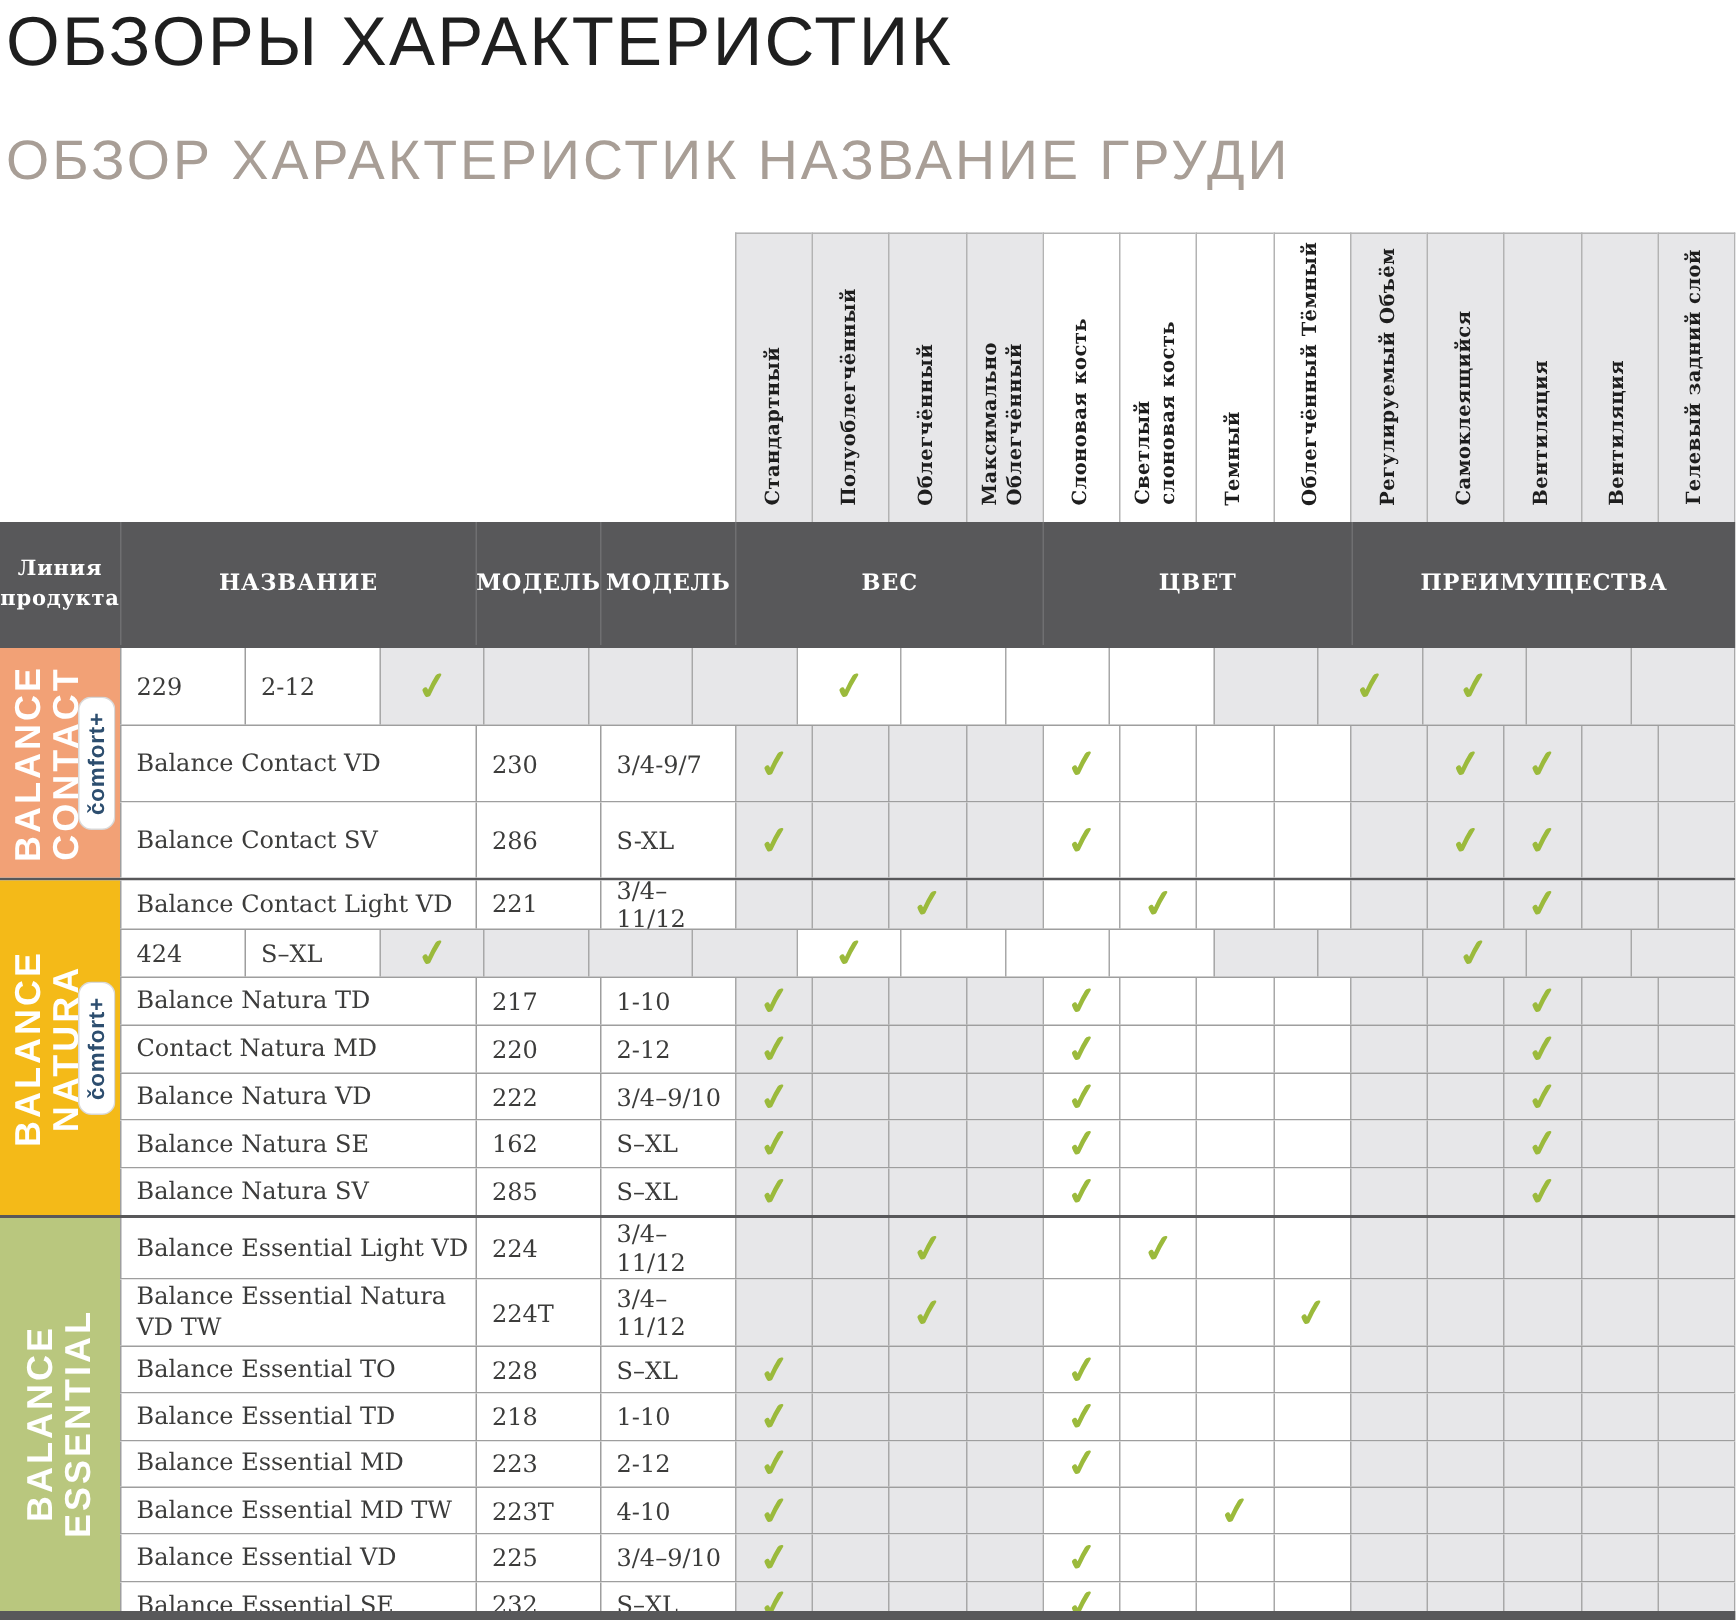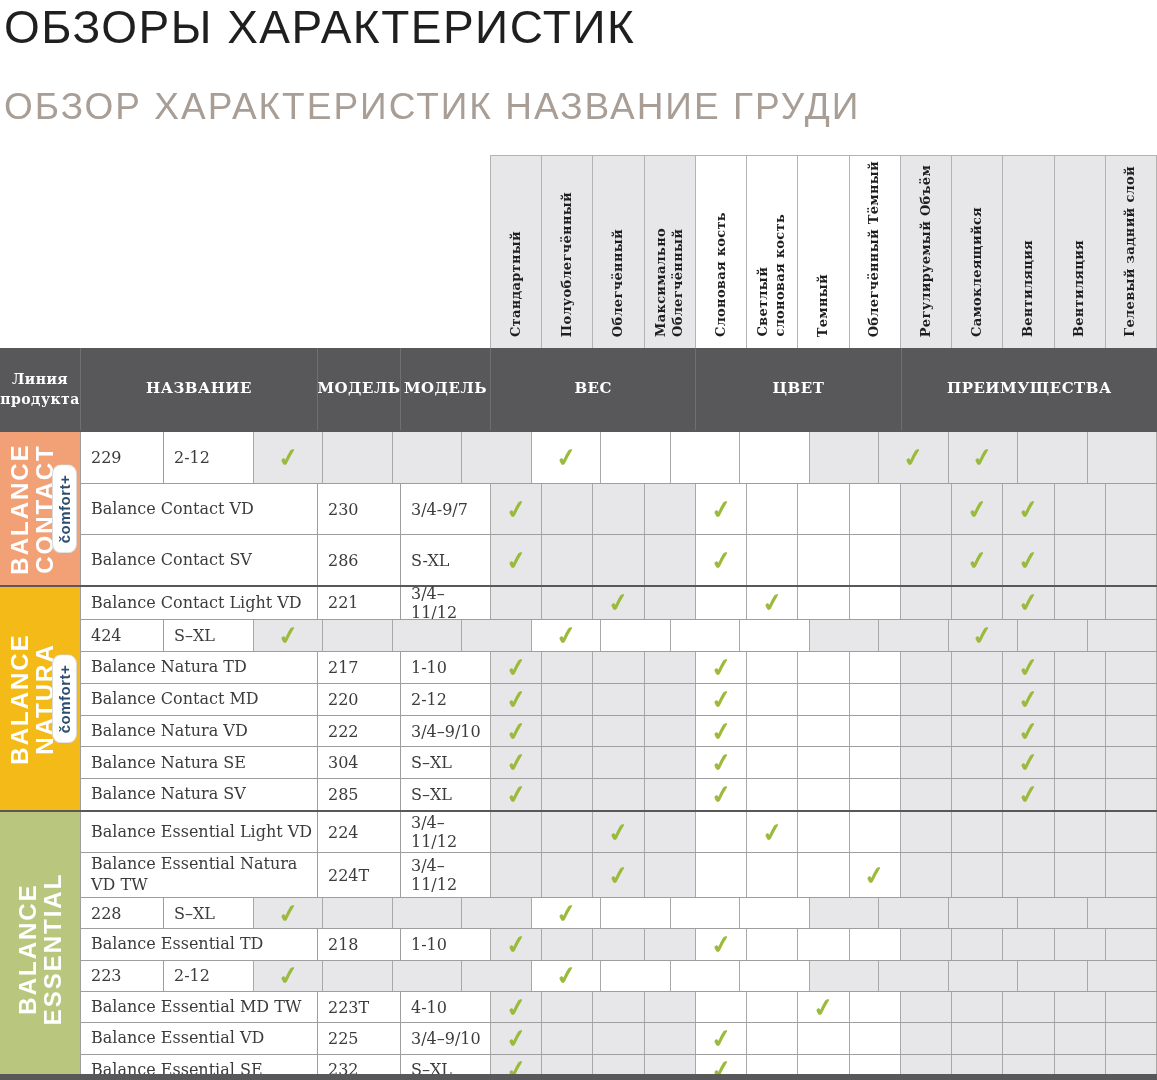--- a/index.html
+++ b/index.html
@@ -323,21 +323,21 @@
             <div class="feat" style="background: rgb(255, 255, 255);"></div>
             <div class="feat" style="background: rgb(231, 231, 233);"></div>
             <div class="feat" style="background: rgb(231, 231, 233);"></div>
             <div class="feat" style="background: rgb(231, 231, 233);">
               <span class="check">✓</span>
             </div>
             <div class="feat" style="background: rgb(231, 231, 233);"></div>
             <div class="feat" style="background: rgb(231, 231, 233);"></div>
           </div>
           <div class="row">
-            <div class="cell name">Balance Contact MD</div>
+            <div class="cell name">Contact Natura MD</div>
             <div class="cell model">220</div>
             <div class="cell sizes">2-12</div>
             <div class="feat" style="background: rgb(231, 231, 233);">
               <span class="check">✓</span>
             </div>
             <div class="feat" style="background: rgb(231, 231, 233);"></div>
             <div class="feat" style="background: rgb(231, 231, 233);"></div>
             <div class="feat" style="background: rgb(231, 231, 233);"></div>
             <div class="feat" style="background: rgb(255, 255, 255);">
               <span class="check">✓</span>
@@ -372,21 +372,21 @@
             <div class="feat" style="background: rgb(231, 231, 233);"></div>
             <div class="feat" style="background: rgb(231, 231, 233);"></div>
             <div class="feat" style="background: rgb(231, 231, 233);">
               <span class="check">✓</span>
             </div>
             <div class="feat" style="background: rgb(231, 231, 233);"></div>
             <div class="feat" style="background: rgb(231, 231, 233);"></div>
           </div>
           <div class="row">
             <div class="cell name">Balance Natura SE</div>
-            <div class="cell model">304</div>
+            <div class="cell model">162</div>
             <div class="cell sizes">S–XL</div>
             <div class="feat" style="background: rgb(231, 231, 233);">
               <span class="check">✓</span>
             </div>
             <div class="feat" style="background: rgb(231, 231, 233);"></div>
             <div class="feat" style="background: rgb(231, 231, 233);"></div>
             <div class="feat" style="background: rgb(231, 231, 233);"></div>
             <div class="feat" style="background: rgb(255, 255, 255);">
               <span class="check">✓</span>
             </div>
@@ -471,20 +471,21 @@
             <div class="feat" style="background: rgb(255, 255, 255);">
               <span class="check">✓</span>
             </div>
             <div class="feat" style="background: rgb(231, 231, 233);"></div>
             <div class="feat" style="background: rgb(231, 231, 233);"></div>
             <div class="feat" style="background: rgb(231, 231, 233);"></div>
             <div class="feat" style="background: rgb(231, 231, 233);"></div>
             <div class="feat" style="background: rgb(231, 231, 233);"></div>
           </div>
           <div class="row">
+            <div class="cell name">Balance Essential TO</div>
             <div class="cell model">228</div>
             <div class="cell sizes">S–XL</div>
             <div class="feat" style="background: rgb(231, 231, 233);">
               <span class="check">✓</span>
             </div>
             <div class="feat" style="background: rgb(231, 231, 233);"></div>
             <div class="feat" style="background: rgb(231, 231, 233);"></div>
             <div class="feat" style="background: rgb(231, 231, 233);"></div>
             <div class="feat" style="background: rgb(255, 255, 255);">
               <span class="check">✓</span>
@@ -514,20 +515,21 @@
             <div class="feat" style="background: rgb(255, 255, 255);"></div>
             <div class="feat" style="background: rgb(255, 255, 255);"></div>
             <div class="feat" style="background: rgb(255, 255, 255);"></div>
             <div class="feat" style="background: rgb(231, 231, 233);"></div>
             <div class="feat" style="background: rgb(231, 231, 233);"></div>
             <div class="feat" style="background: rgb(231, 231, 233);"></div>
             <div class="feat" style="background: rgb(231, 231, 233);"></div>
             <div class="feat" style="background: rgb(231, 231, 233);"></div>
           </div>
           <div class="row">
+            <div class="cell name">Balance Essential MD</div>
             <div class="cell model">223</div>
             <div class="cell sizes">2-12</div>
             <div class="feat" style="background: rgb(231, 231, 233);">
               <span class="check">✓</span>
             </div>
             <div class="feat" style="background: rgb(231, 231, 233);"></div>
             <div class="feat" style="background: rgb(231, 231, 233);"></div>
             <div class="feat" style="background: rgb(231, 231, 233);"></div>
             <div class="feat" style="background: rgb(255, 255, 255);">
               <span class="check">✓</span>

